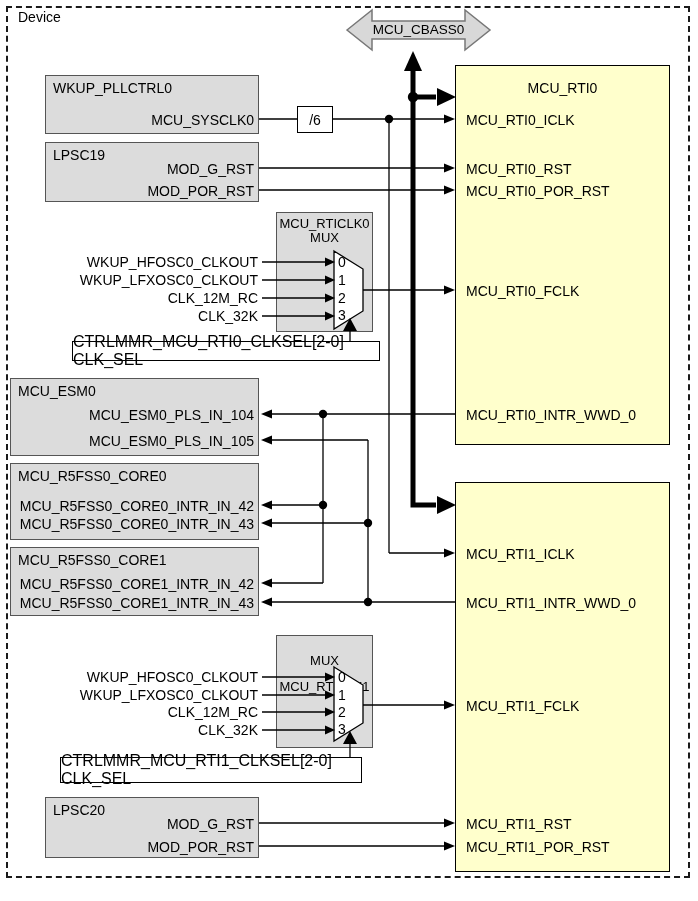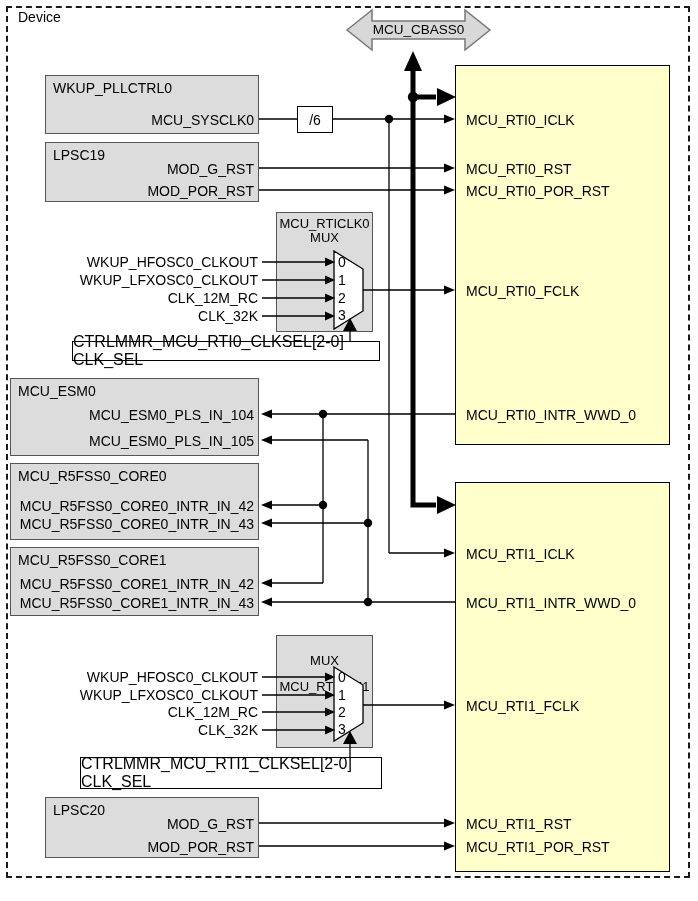--- a/index.html
+++ b/index.html
@@ -72,35 +72,36 @@
     <div class="t title">MCU_R5FSS0_CORE1</div>
     <div class="t sigR" style="top:28px;">MCU_R5FSS0_CORE1_INTR_IN_42</div>
     <div class="t sigR" style="top:47px;">MCU_R5FSS0_CORE1_INTR_IN_43</div>
   </div>
 
   <div class="blk" style="left:276px; top:635px; width:97px; height:113px;">
     <div class="t ctr muxtitle" style="top:16px;margin-top:28px;">MCU_RTICLK1</div>
     <div class="t ctr muxtitle" style="top:18px;">MUX</div>
   </div>
 
-  <div class="wht ctrl" style="left:80px; top:757px; width:302px; height:32px;">
+  <div class="wht ctrl" style="left:60px; top:757px; width:302px; height:26px;">
     <span>CTRLMMR_MCU_RTI1_CLKSEL[2-0] CLK_SEL</span>
   </div>
 
   <div class="blk" style="left:45px; top:797px; width:214px; height:61px;">
     <div class="t title">LPSC20</div>
     <div class="t sigR" style="top:18px;">MOD_G_RST</div>
     <div class="t sigR" style="top:41px;">MOD_POR_RST</div>
   </div>
 
   <div class="wht" style="left:297px; top:106px; width:36px; height:27px; font-size:14px;">
     <span>/6</span>
   </div>
 
   <div class="mod" style="left:455px; top:65px; width:215px; height:380px;">
+    <div class="t ctr" style="top:14px;">MCU_RTI0</div>
     <div class="t sigL" style="top:46px;">MCU_RTI0_ICLK</div>
     <div class="t sigL" style="top:95px;">MCU_RTI0_RST</div>
     <div class="t sigL" style="top:117px;">MCU_RTI0_POR_RST</div>
     <div class="t sigL" style="top:217px;">MCU_RTI0_FCLK</div>
     <div class="t sigL" style="top:341px;">MCU_RTI0_INTR_WWD_0</div>
   </div>
 
   <div class="mod" style="left:455px; top:482px; width:215px; height:390px;">
     <div class="t sigL" style="top:63px;">MCU_RTI1_ICLK</div>
     <div class="t sigL" style="top:112px;">MCU_RTI1_INTR_WWD_0</div>

